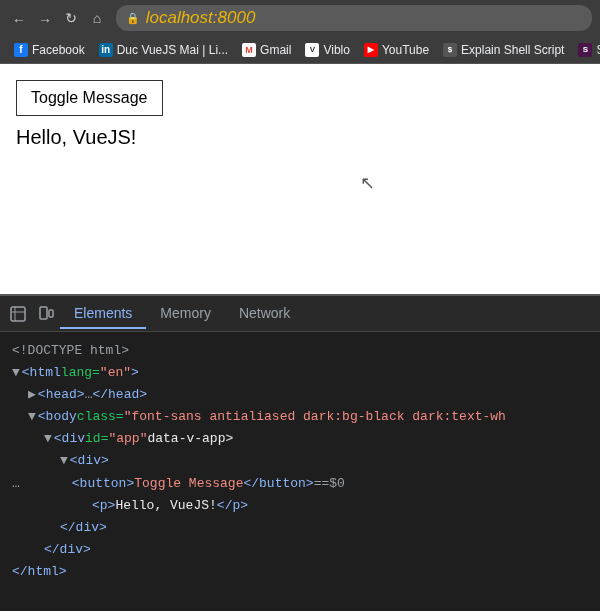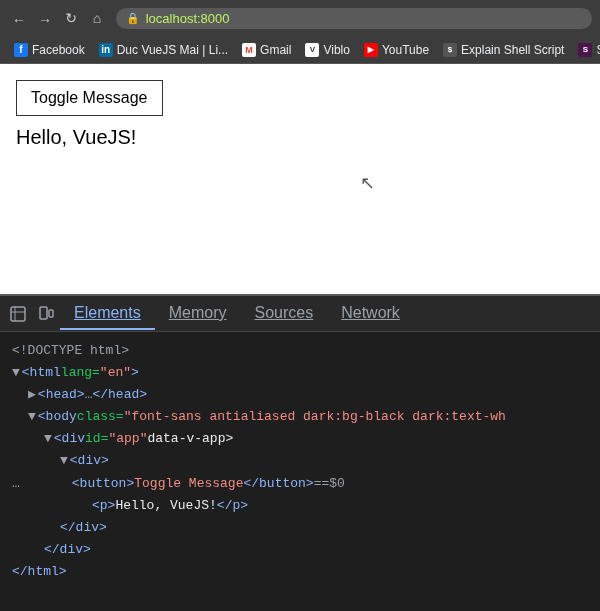--- a/index.html
+++ b/index.html
@@ -36,21 +36,21 @@
       border: none;
       border-radius: 12px;
       padding: 3px 10px;
       color: #fff;
       font-size: 13px;
       display: flex;
       align-items: center;
       gap: 6px;
     }
     .address-bar-icon { color: #8ab4f8; font-size: 11px; }
-    .address-text { color: #bef264; font-size: 13px; }
+    .address-text { color: #eab308; font-size: 17px; font-style: italic; }
 
     
     .bookmarks-bar {
       display: flex;
       align-items: center;
       background: #3c3c3c;
       padding: 3px 8px;
       gap: 2px;
       height: 28px;
       border-bottom: 1px solid #555;
@@ -140,26 +140,25 @@
       border: none;
       color: #9aa0a6;
       padding: 4px 6px;
       cursor: pointer;
       font-size: 14px;
       display: flex; align-items: center;
     }
 
     .devtools-tab {
       padding: 6px 14px;
-      font-size: 16px;
+      font-size: 14px;
       color: #9aa0a6;
       cursor: pointer;
       border-bottom: 2px solid transparent;
       white-space: nowrap;
-      text-decoration: underline;
     }
     .devtools-tab.active {
       color: #8ab4f8;
       border-bottom: 2px solid #8ab4f8;
     }
 
     
     .devtools-content {
       flex: 1;
       padding: 8px 12px;
@@ -256,23 +255,20 @@
         <rect x="11" y="4" width="4" height="7" rx="1" stroke="#9aa0a6" stroke-width="1.5" fill="none"></rect>
       </svg>
     </button>
     <div class="devtools-tab active">
       <span>Elements</span>
     </div>
     <div class="devtools-tab">
       <span>Memory</span>
     </div>
     <div class="devtools-tab">
-      <span>Sources</span>
-    </div>
-    <div class="devtools-tab">
       <span>Network</span>
     </div>
   </div>
 
   <div class="devtools-content">
 
     <div class="code-line">
       <span class="comment">&lt;!DOCTYPE html&gt;</span>
     </div>
 

